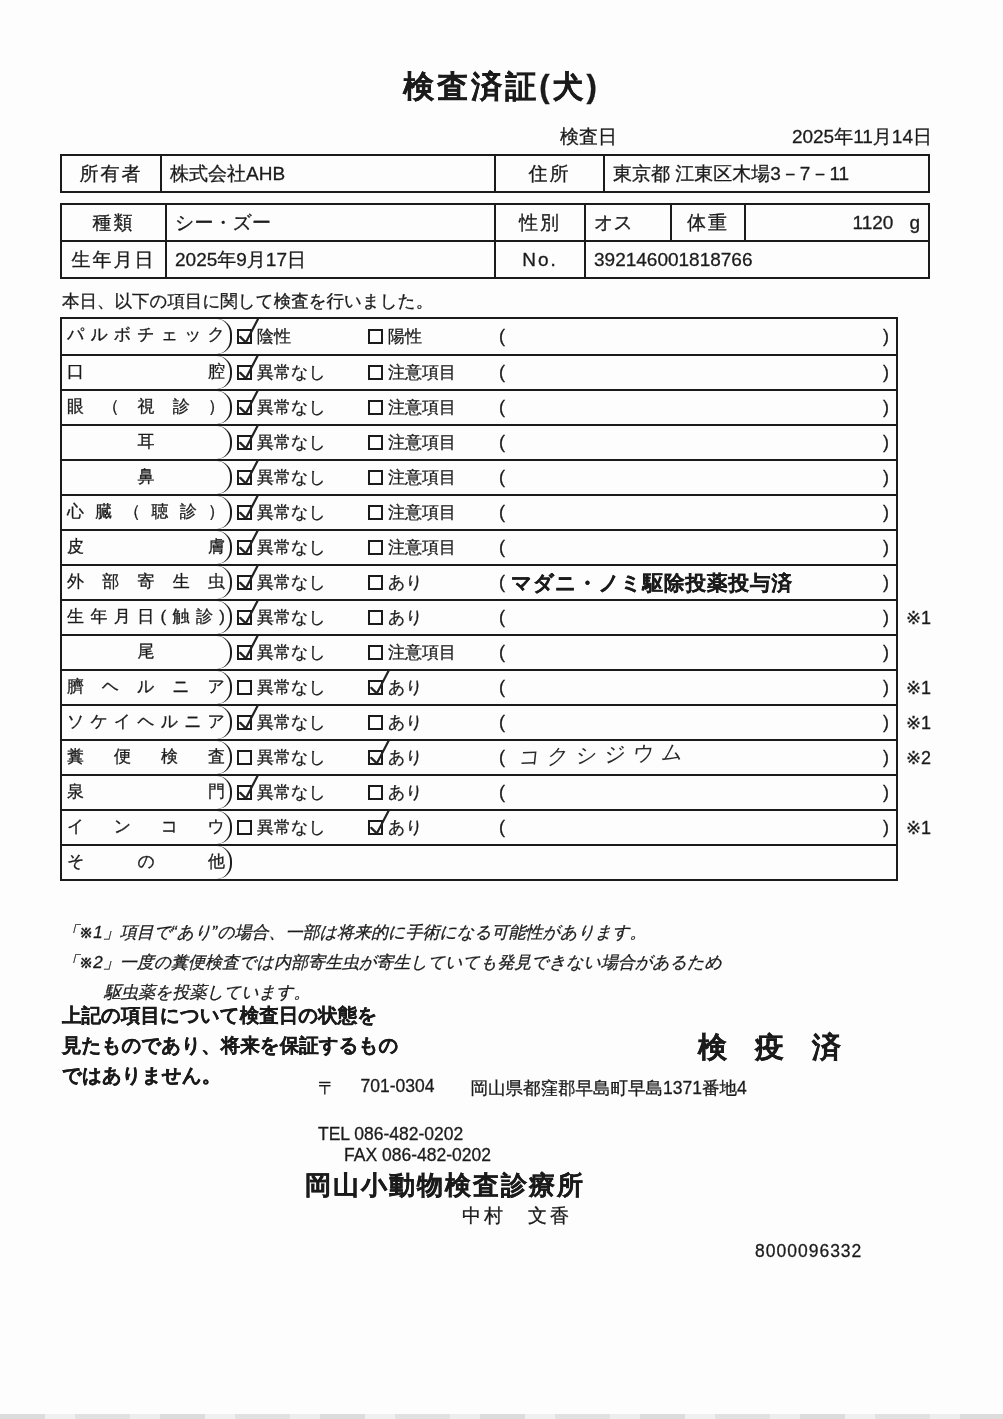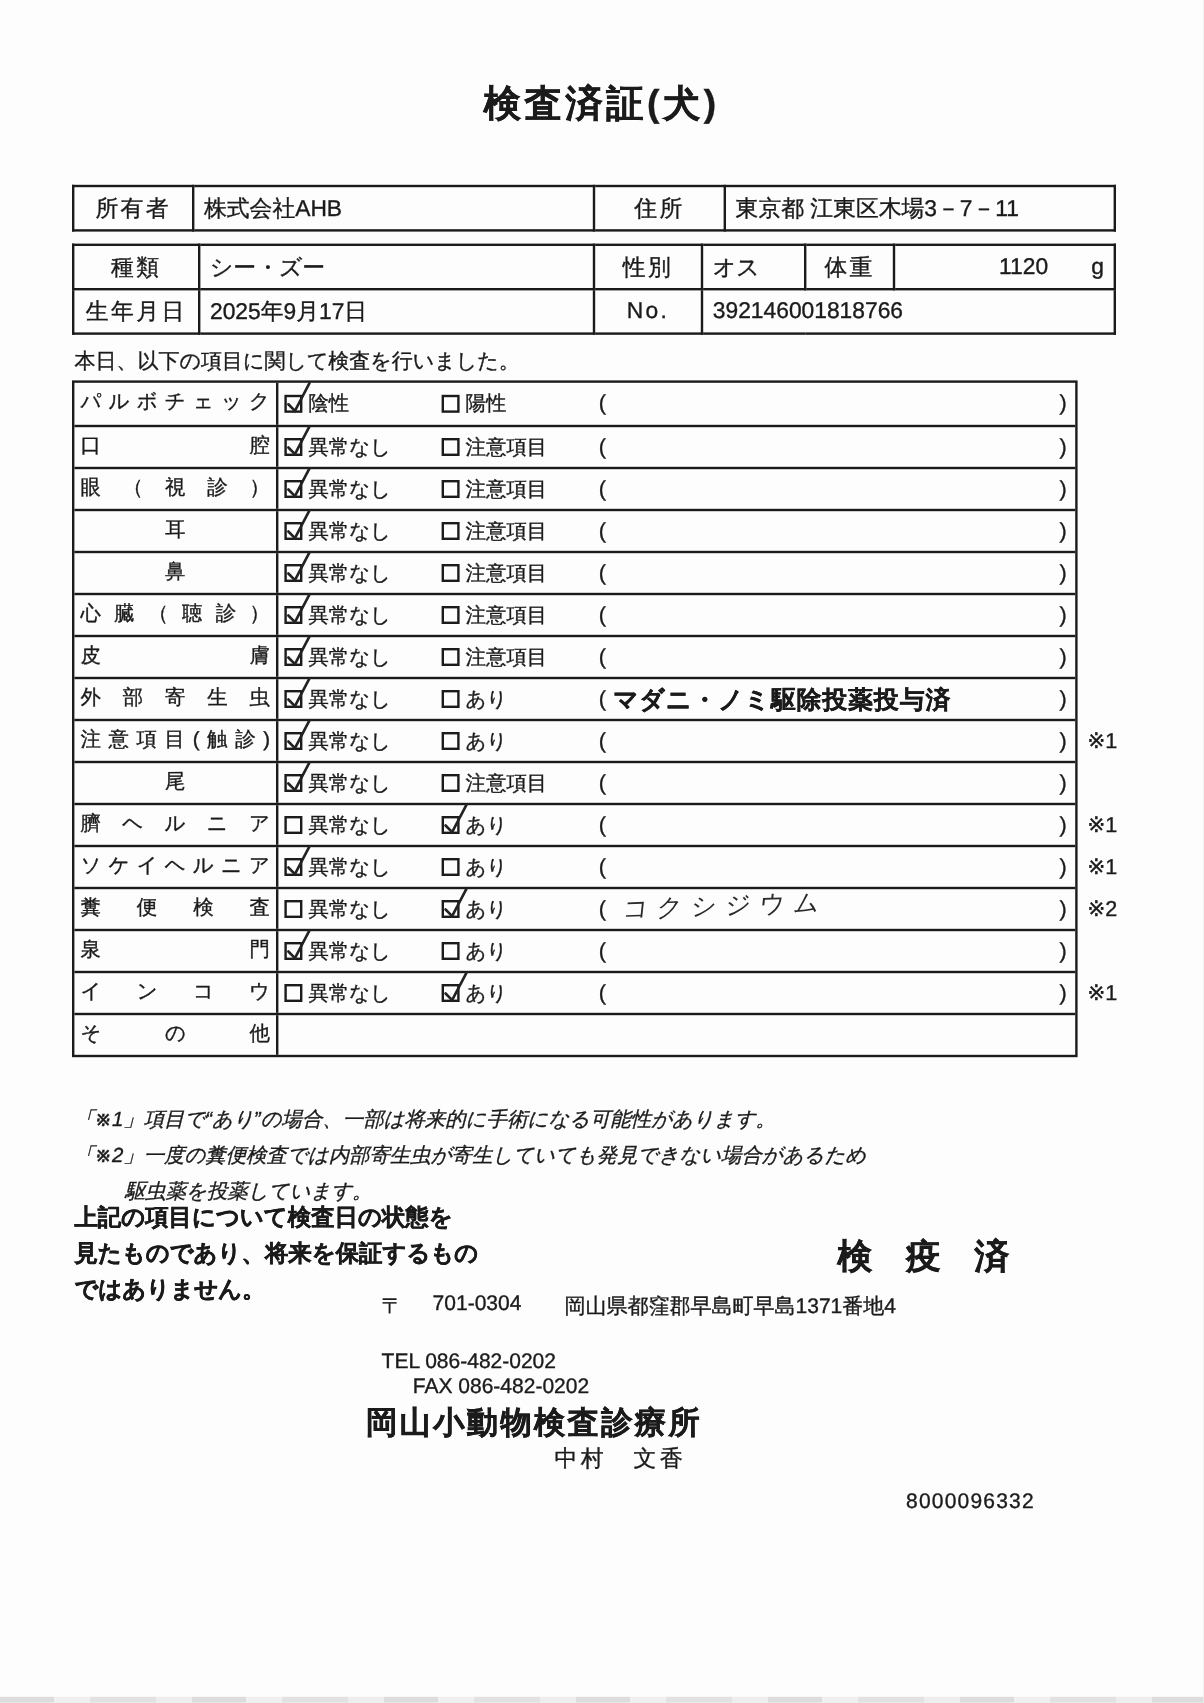--- a/index.html
+++ b/index.html
@@ -11,30 +11,30 @@
     -webkit-text-stroke:0.3px currentColor;
   }
   .abs { position:absolute; }
   .title { top:66px; left:0; width:100%; text-align:center; font-size:31px; font-weight:bold; letter-spacing:3px; }
   .examdate { top:124px; left:560px; width:372px; display:flex; justify-content:space-between; font-size:19px; }
   table.info { border-collapse:collapse; table-layout:fixed; }
   table.info td { border:2.5px solid #1b1b1b; font-size:19px; padding:0 8px; height:37px; vertical-align:middle; background:#fdfdfd; }
   td.hd { text-align:center; letter-spacing:2px; padding:0 2px; }
   .info1 { top:154px; left:60px; width:870px; }
   .info2 { top:203px; left:60px; width:870px; }
-  .weight-cell { display:flex; justify-content:flex-end; align-items:center;gap:20px; }
+  .weight-cell { display:flex; justify-content:flex-end; align-items:center; }
   .weight-cell .unit { margin-left:16px; }
   .intro { top:289px; left:62px; font-size:17.5px; }
   .checklist { top:317px; left:60px; width:838px; border:2px solid #1b1b1b; background:#fdfdfd; }
   .chk-row { position:relative; display:flex; height:35px; align-items:stretch; }
   .chk-row + .chk-row { border-top:2px solid #1b1b1b; }
   .chk-row .cell.label {
     width:170px; border-right:2px solid #1b1b1b; font-size:17px;
     padding:0 5px; display:block; line-height:31px; white-space:nowrap;
-    text-align:justify; text-align-last:justify; overflow:hidden;
+    text-align:justify; text-align-last:justify; overflow:hidden;border-radius:15px;
   }
   .chk-row .cell.label.center { text-align:center; text-align-last:center; }
   .chk-row .cell.content { flex:1; display:flex; align-items:center; padding-left:5px; font-size:17px; }
   .opt { display:flex; align-items:center; width:131px; }
   .cb { position:relative; width:15px; height:15px; border:2px solid #1b1b1b; margin-right:5px; flex:none; }
   .tick { display:none; position:absolute; left:-2px; top:-13px; width:22px; height:29px; overflow:visible; }
   .tick path { fill:none; stroke:#222; stroke-width:2px; stroke-linecap:round; }
   .opt.checked .tick { display:block; }
   .paren { flex:1; display:flex; align-items:center; justify-content:space-between; padding-right:7px; font-size:18px; }
   .pv { flex:1; padding:0 6px; font-size:17px; }
@@ -61,20 +61,24 @@
     background:repeating-linear-gradient(90deg,#bcbcbc 0 45px,#e2e2e2 45px 75px,#c6c6c6 75px 130px,#dedede 130px 160px);
   }
 </style>
 </head>
 <body>
 
 <div class="page">
 
   <div class="abs title">検査済証(犬)</div>
 
+  <div class="abs examdate">
+    <span>検査日</span>
+    <span>2025年11月14日</span>
+  </div>
 
   <table class="abs info info1">
     <tbody>
         <tr>
       <td class="hd" style="width:100px">所有者</td>
       <td style="width:334px">株式会社AHB</td>
       <td class="hd" style="width:109px">住所</td>
       <td>東京都 江東区木場3－7－11</td>
     </tr>
   </tbody>
@@ -293,21 +297,21 @@
         <div class="paren">
           <span class="po">(</span>
           <span class="pv bold">マダニ・ノミ駆除投薬投与済</span>
           <span class="pc">)</span>
         </div>
       </div>
       <span class="refmark"></span>
     </div>
 
     <div class="chk-row">
-      <div class="cell label">注意項目(触診)</div>
+      <div class="cell label">生年月日(触診)</div>
       <div class="cell content">
         <div class="opt opt1 checked">
           <span class="cb">
               <svg class="tick" viewBox="0 0 20 26">
                 <path d="M3 17 L8 22 L19 1"></path>
               </svg>
             </span>
           <span class="opt-label">異常なし</span>
         </div>
         <div class="opt opt2">

